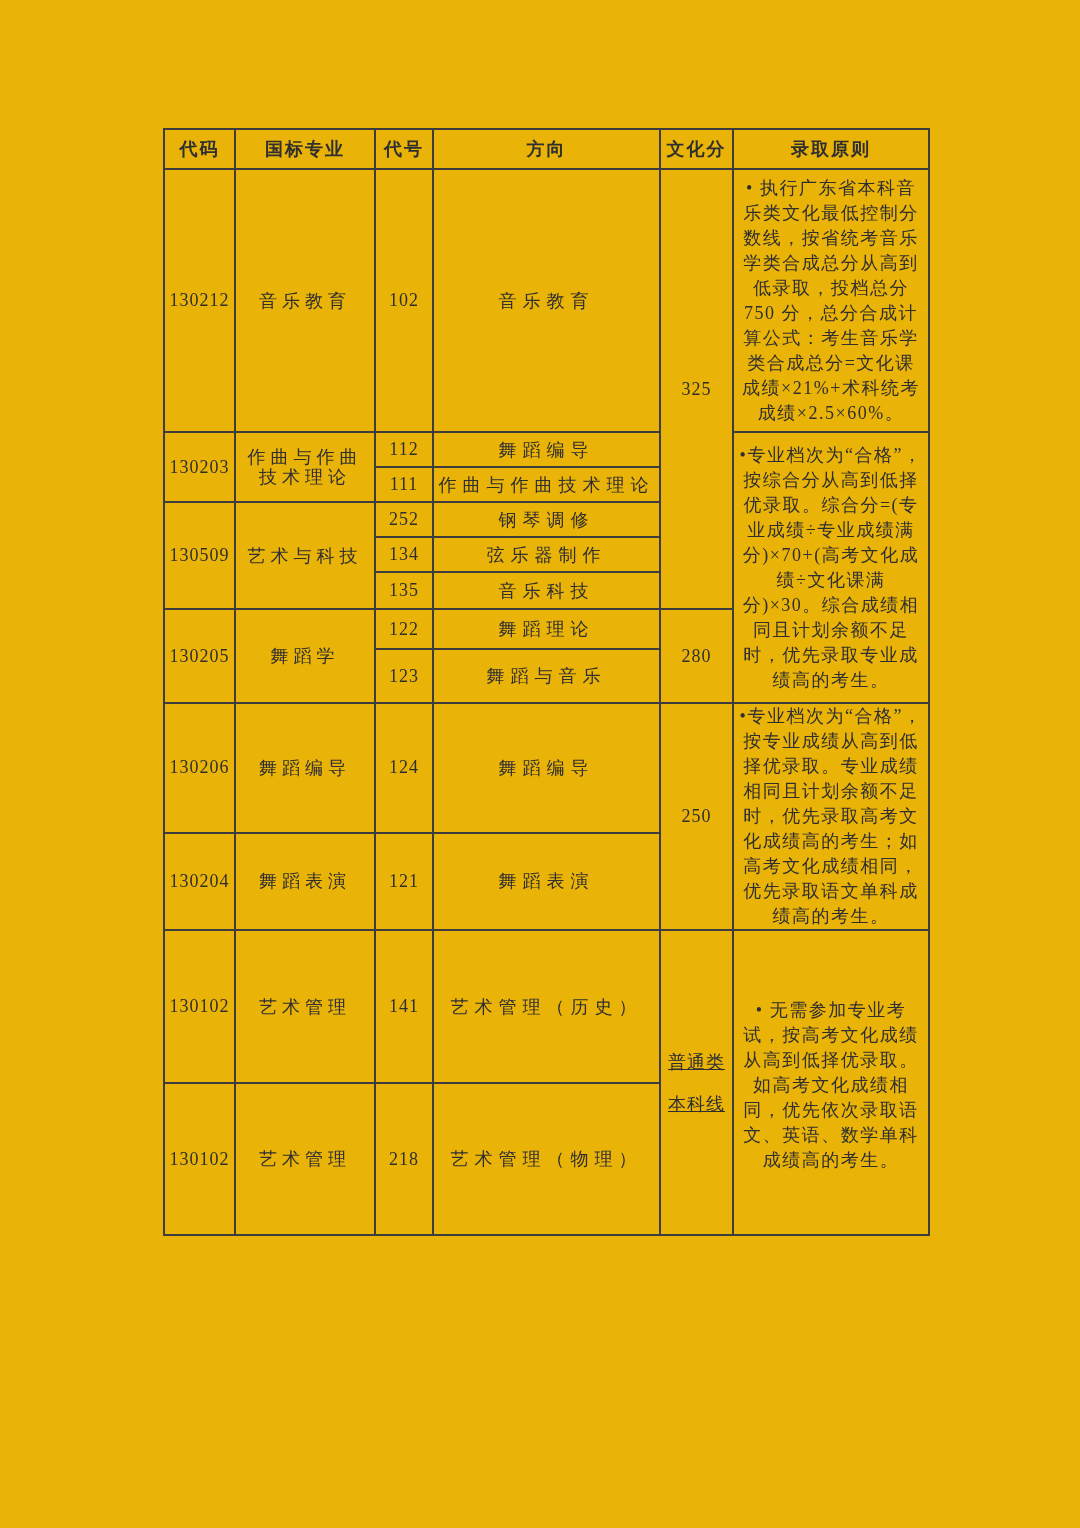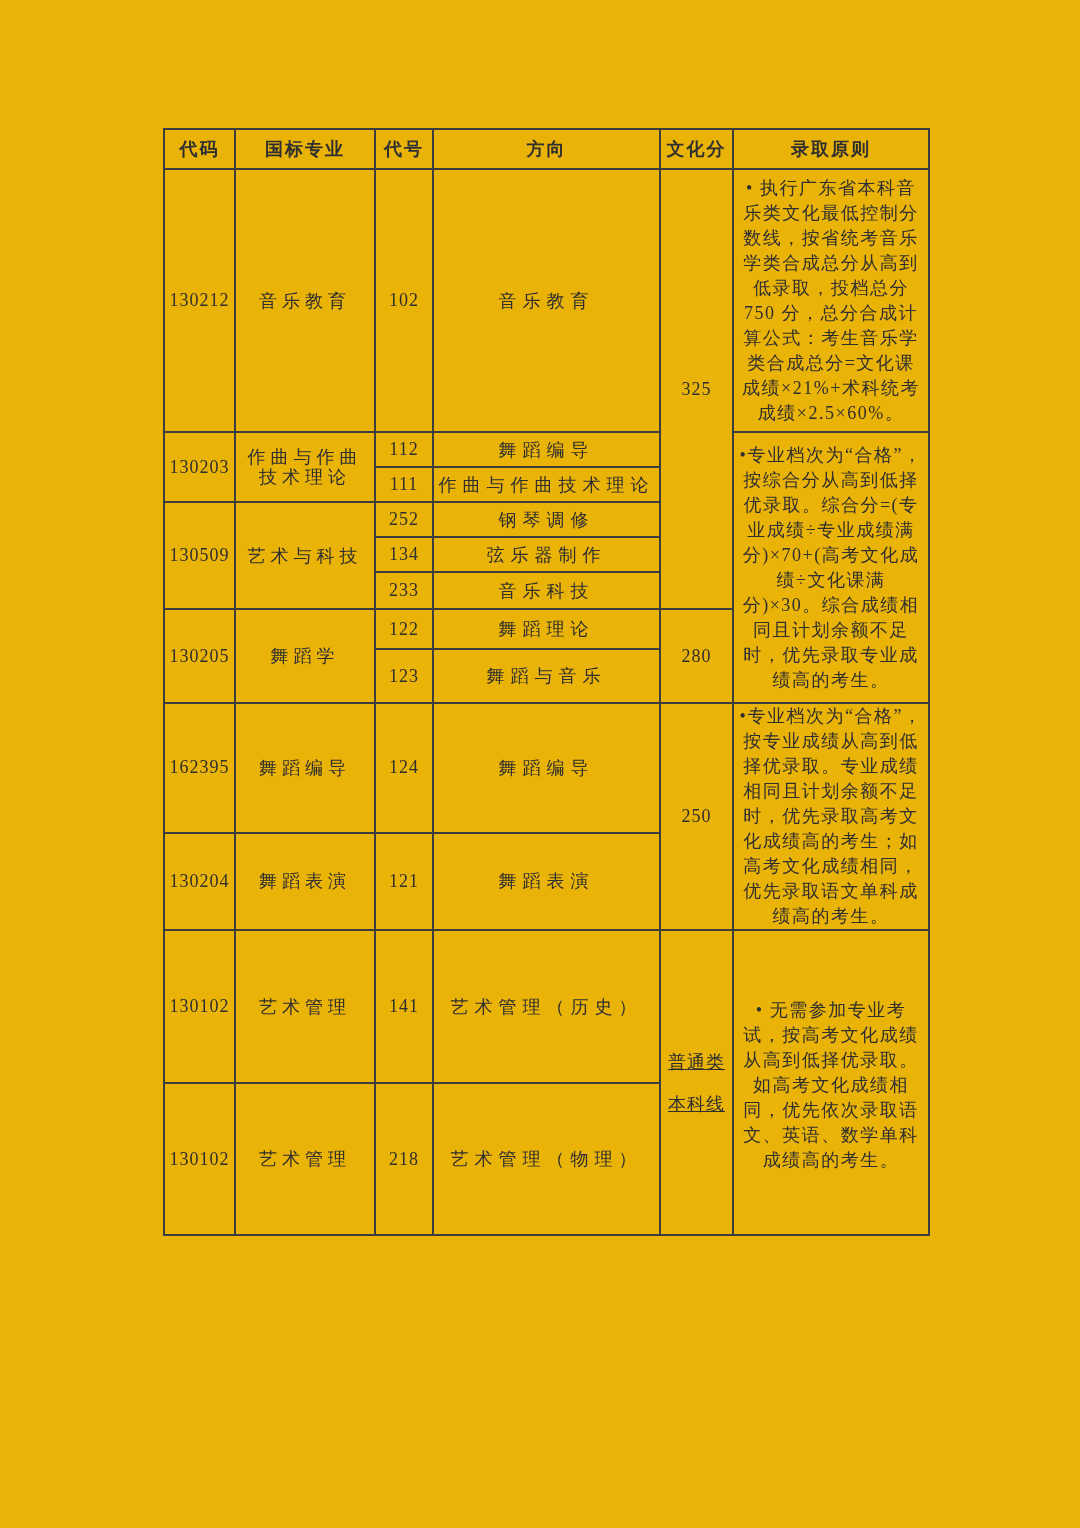--- a/index.html
+++ b/index.html
@@ -110,36 +110,36 @@
         <td class="cell-code" rowspan="3">130509</td>
         <td class="cell-major" rowspan="3">艺术与科技</td>
         <td class="cell-no">252</td>
         <td class="cell-direction">钢琴调修</td>
       </tr>
       <tr class="h-s35">
         <td class="cell-no">134</td>
         <td class="cell-direction">弦乐器制作</td>
       </tr>
       <tr class="h-r5">
-        <td class="cell-no">233</td>
+        <td class="cell-no">135</td>
         <td class="cell-direction">音乐科技</td>
       </tr>
       <tr class="h-r6">
         <td class="cell-code" rowspan="2">130205</td>
         <td class="cell-major" rowspan="2">舞蹈学</td>
         <td class="cell-no">122</td>
         <td class="cell-direction">舞蹈理论</td>
         <td class="cell-score" rowspan="2">280</td>
       </tr>
       <tr class="h-r7">
         <td class="cell-no">123</td>
         <td class="cell-direction">舞蹈与音乐</td>
       </tr>
       <tr class="h-r8">
-        <td class="cell-code">162395</td>
+        <td class="cell-code">130206</td>
         <td class="cell-major">舞蹈编导</td>
         <td class="cell-no">124</td>
         <td class="cell-direction">舞蹈编导</td>
         <td class="cell-score" rowspan="2">250</td>
         <td class="cell-principle" rowspan="2">•专业档次为“合格”，按专业成绩从高到低择优录取。专业成绩相同且计划余额不足时，优先录取高考文化成绩高的考生；如高考文化成绩相同，优先录取语文单科成绩高的考生。</td>
       </tr>
       <tr class="h-r9">
         <td class="cell-code">130204</td>
         <td class="cell-major">舞蹈表演</td>
         <td class="cell-no">121</td>

